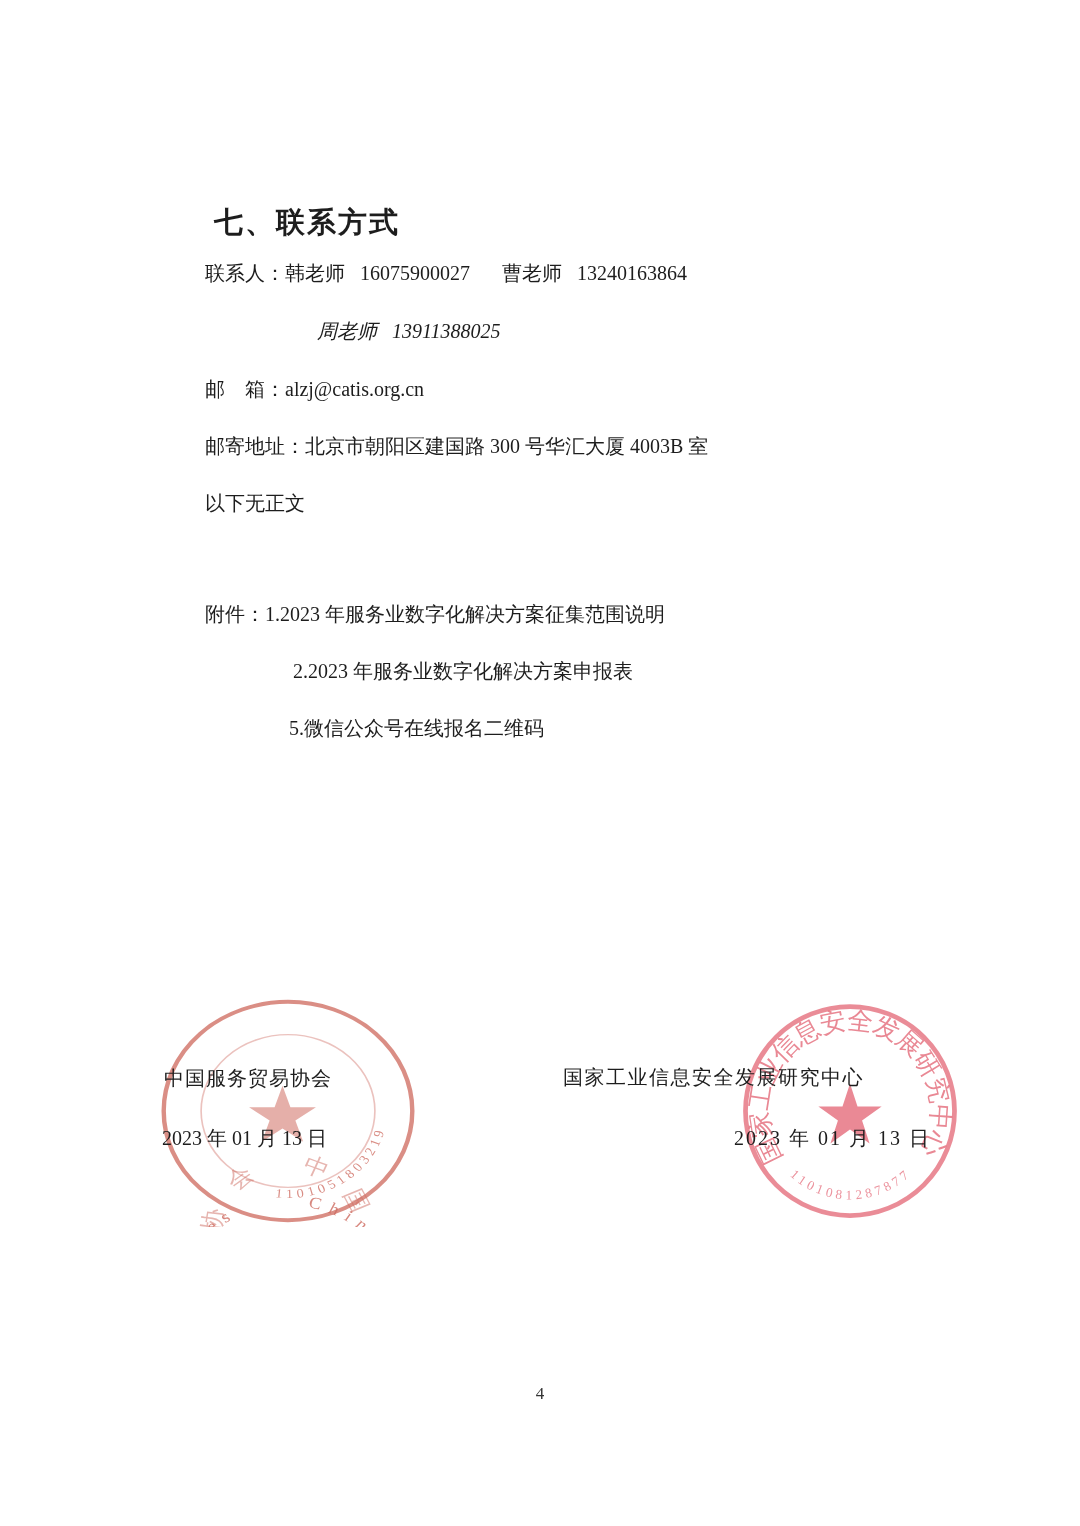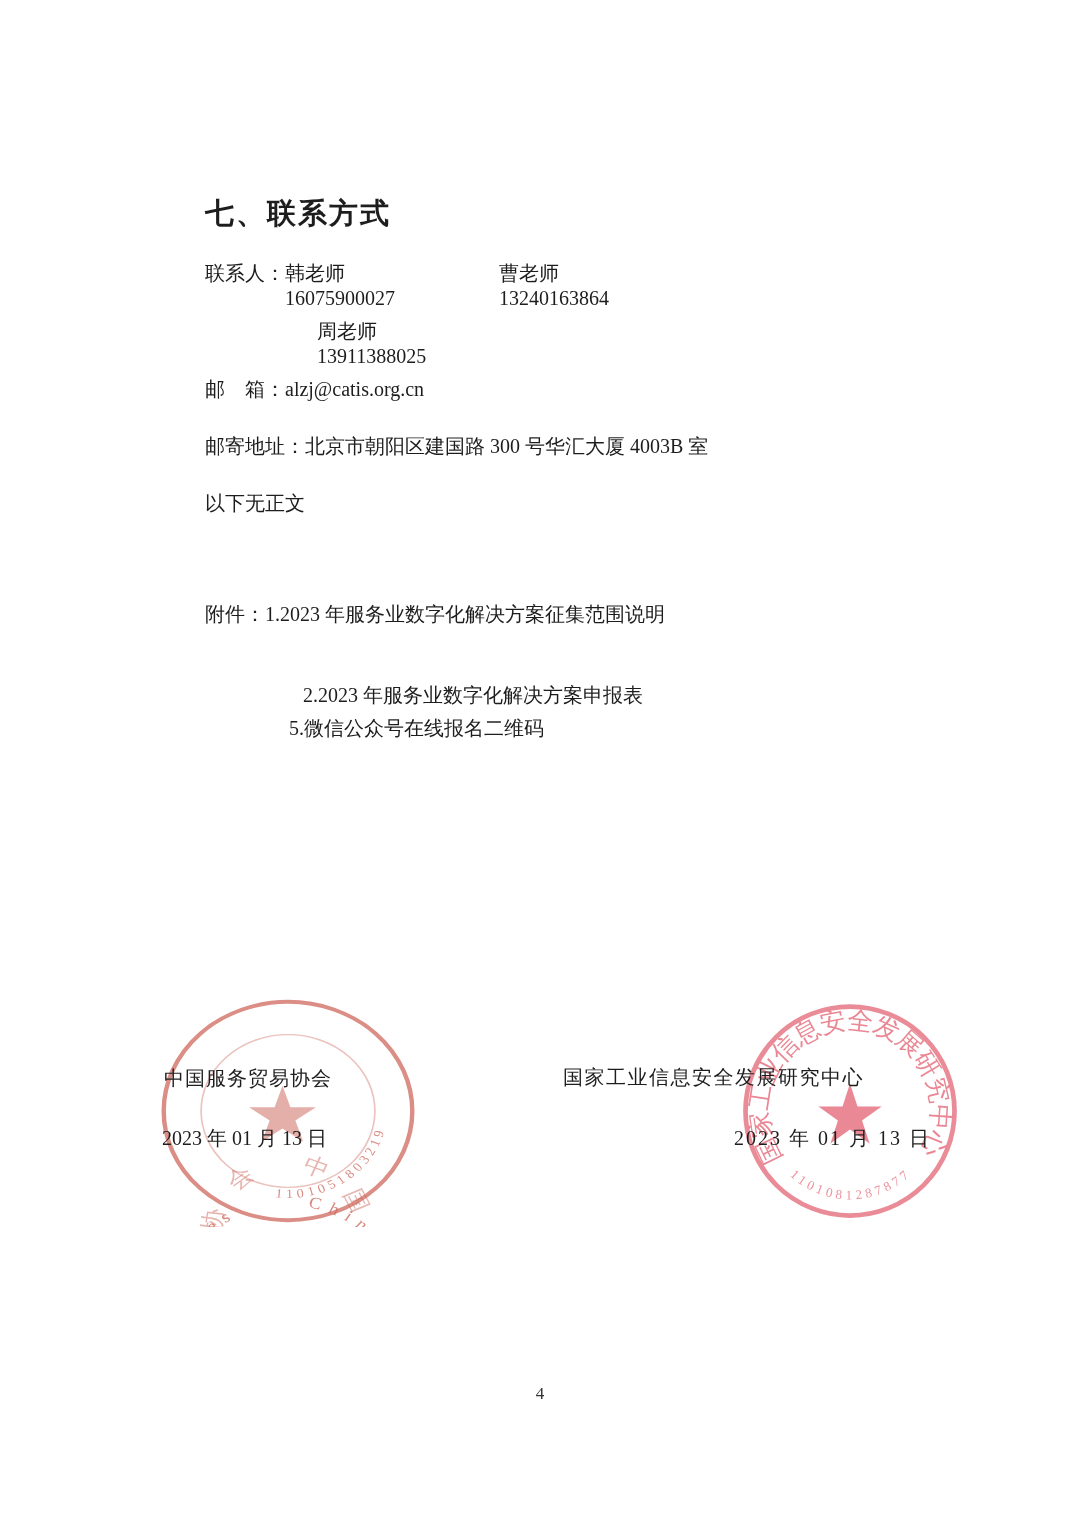--- a/index.html
+++ b/index.html
@@ -14,37 +14,37 @@
     overflow: hidden;
   }
   .heading {
     position: absolute;
     left: 205px; top: 194px;
     font-family: Liberation Mono, monospace;
     font-weight: bold;
     font-size: 29px;
     letter-spacing: 2px;
     white-space: nowrap;
-    margin: 0;
+    margin: 9px;
   }
   .line {
     position: absolute;
     font-size: 20px;
     line-height: 1.25;
     white-space: nowrap;
   }
-  .pair { display: inline-flex; column-gap: 15px; flex-direction: column; }
-  .pair.gap-before { margin-left: 104px; }
+  .pair { display: inline-flex; column-gap: 15px; }
+  .pair.gap-before { margin-left: 32px; }
   .l-contacts   { left: 205px; top: 261px; }
-  .l-contacts2  { left: 317px; top: 319px; }
+  .l-contacts2  { left: 317px; top: 319px; font-style: italic; }
   .l-email      { left: 205px; top: 377px; }
   .l-address    { left: 205px; top: 434px; }
   .l-endnote    { left: 205px; top: 491px; }
   .l-att1       { left: 205px; top: 602px; }
-  .l-att2       { left: 303px; top: 659px; margin-top: 24px; }
+  .l-att2       { left: 293px; top: 659px; }
   .l-att3       { left: 289px; top: 716px; }
   .sig-org-left   { left: 164px; top: 1066px; letter-spacing: 1px; }
   .sig-date-left  { left: 162px; top: 1126px; }
   .sig-org-right  { left: 563px; top: 1065px; letter-spacing: 1.5px; }
   .sig-date-right { left: 734px; top: 1126px; letter-spacing: 2px; }
   .page-number {
     position: absolute;
     left: 0; top: 1384px;
     width: 100%;
     text-align: center;

